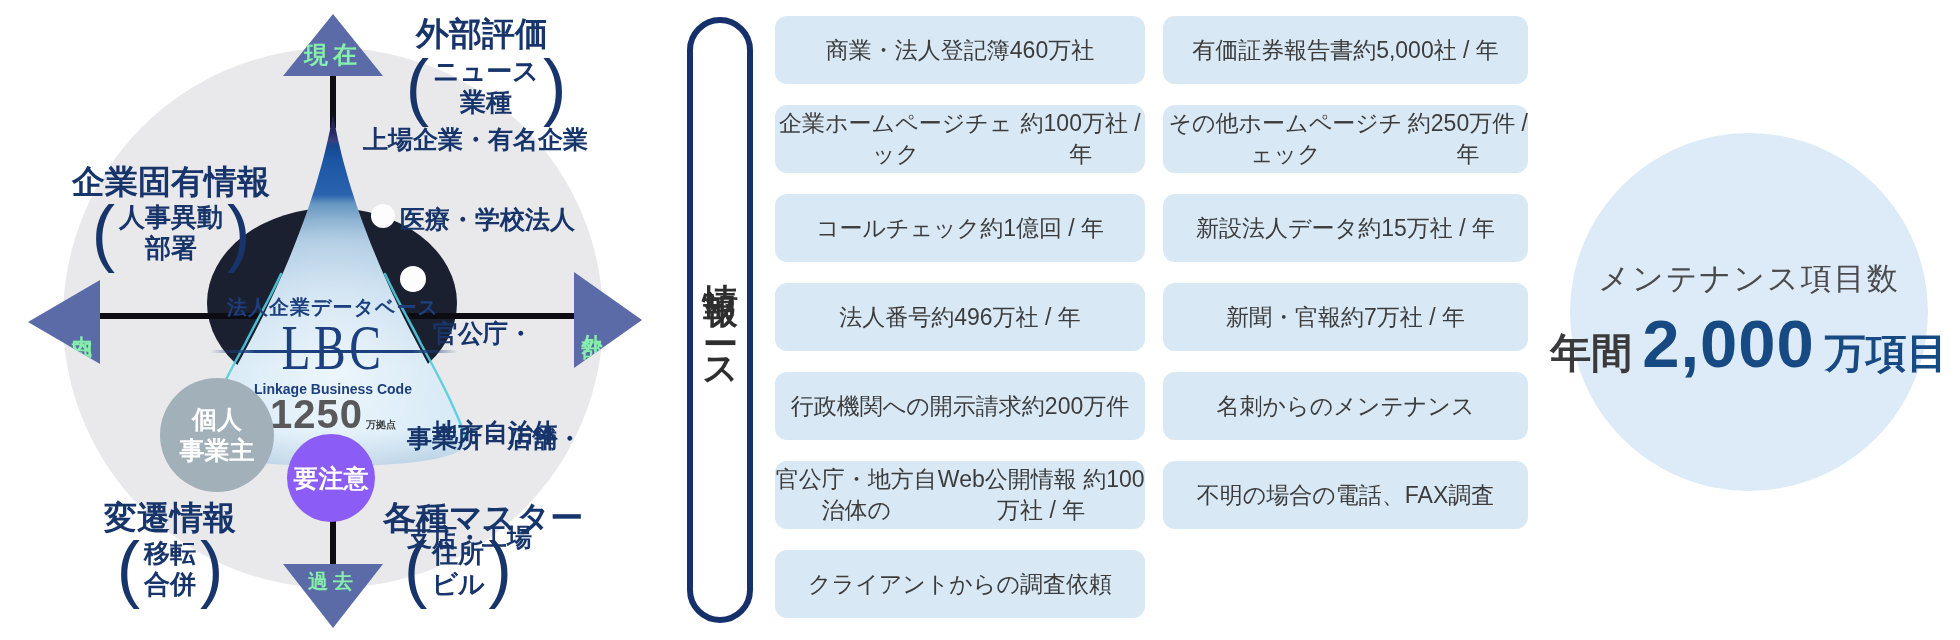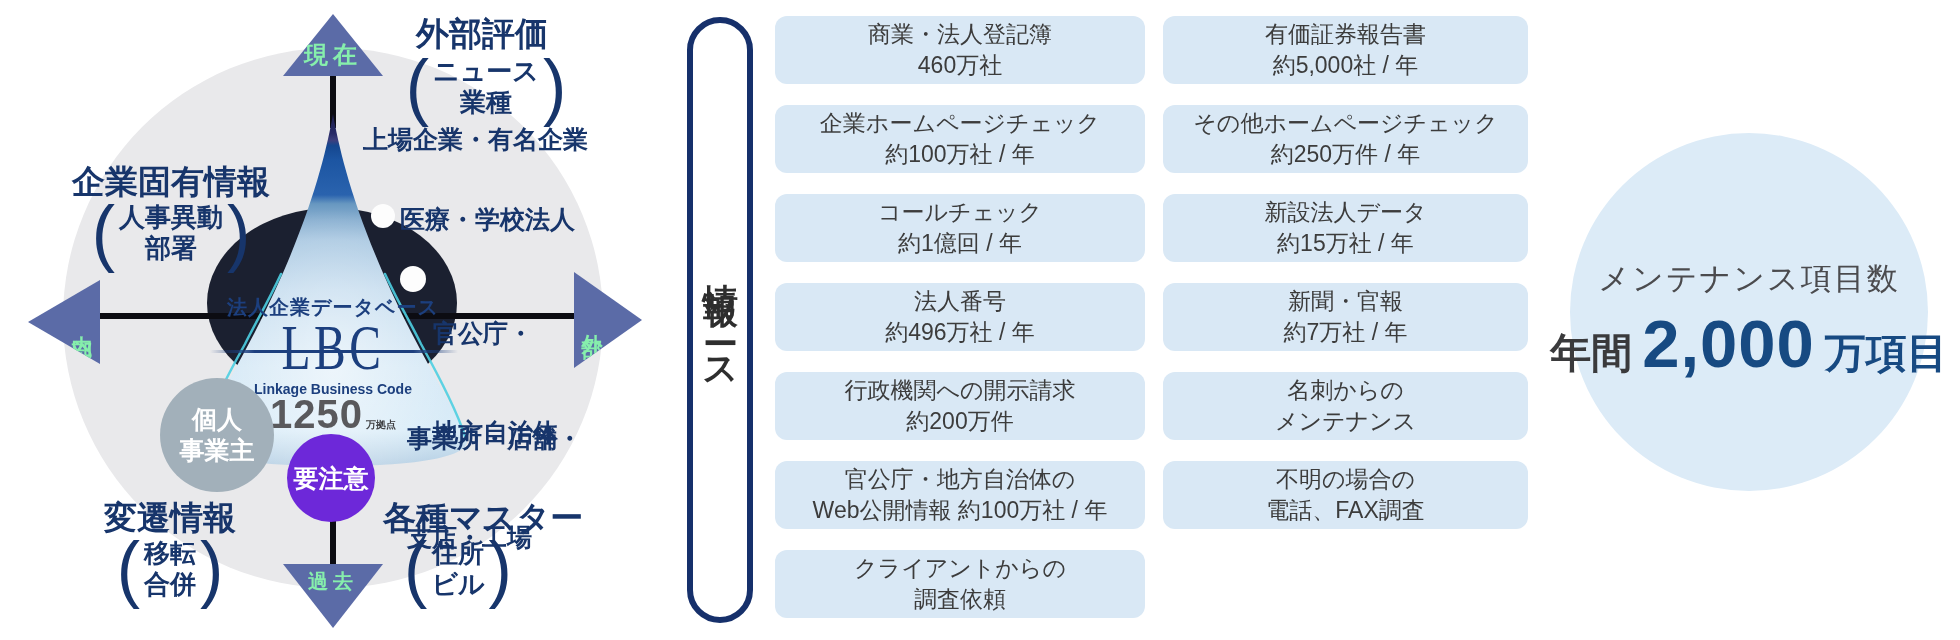--- a/index.html
+++ b/index.html
@@ -46,41 +46,41 @@
   .lbc-text{left:185px;top:316px;width:296px;text-align:center;font-family:"Liberation Serif",serif;
             font-size:56px;line-height:62px;color:#1c3f7e;transform:scale(0.85,1.15);letter-spacing:4px;}
   .lbc-caption{left:185px;top:381px;width:296px;text-align:center;font-size:14px;font-weight:bold;color:#1c3f7e;}
   .count-row{left:185px;top:392px;width:296px;display:flex;align-items:baseline;justify-content:center;gap:3px;}
   .count-value{font-size:40px;font-weight:bold;color:#59595c;letter-spacing:1px;}
   .count-unit{font-size:10px;font-weight:bold;color:#3f3f42;}
 
   .bubble{border-radius:50%;display:flex;flex-direction:column;align-items:center;justify-content:center;
           color:#fff;font-weight:bold;text-align:center;}
   .bub-sole{left:160px;top:378px;width:114px;height:114px;background:#a2b0ba;font-size:25px;line-height:31px;}
-  .bub-caution{left:287px;top:434px;width:88px;height:88px;background:#6d28d9;font-size:25px;}
+  .bub-caution{left:287px;top:434px;width:88px;height:88px;background:#8b5cf6;font-size:25px;}
 
   .arrow{background:#5b6ba7;}
   .arr-top{left:283px;top:14px;width:100px;height:62px;clip-path:polygon(50% 0,100% 100%,0 100%);}
   .arr-bottom{left:283px;top:564px;width:100px;height:64px;clip-path:polygon(0 0,100% 0,50% 100%);}
   .arr-left{left:28px;top:280px;width:72px;height:84px;clip-path:polygon(0 50%,100% 0,100% 100%);}
   .arr-right{left:574px;top:272px;width:68px;height:96px;clip-path:polygon(0 0,100% 50%,0 100%);}
   .arr-txt{position:absolute;color:#86efac;font-weight:bold;}
   .arr-top .arr-txt{bottom:5px;left:0;width:100%;text-align:center;font-size:24px;letter-spacing:5px;}
   .arr-bottom .arr-txt{top:4px;left:0;width:100%;text-align:center;font-size:20px;letter-spacing:5px;}
   .arr-left .arr-txt{right:4px;top:50%;transform:translateY(-50%);writing-mode:vertical-rl;font-size:21px;letter-spacing:3px;}
   .arr-right .arr-txt{left:4px;top:50%;transform:translateY(-50%);writing-mode:vertical-rl;font-size:21px;letter-spacing:3px;}
 
   
   .source-pill{left:687px;top:17px;width:66px;height:606px;box-sizing:border-box;background:#fff;
                border:6px solid #16306b;border-radius:36px;display:flex;align-items:center;justify-content:center;}
   .source-pill span{writing-mode:vertical-rl;font-size:35px;font-weight:bold;color:#2e2e2e;letter-spacing:10px;}
   .col{display:flex;flex-direction:column;gap:21px;}
   .col1{left:775px;top:16px;width:370px;}
   .col2{left:1163px;top:16px;width:365px;}
-  .src-box{height:68px;background:#d9e8f5;border-radius:12px;display:flex;flex-direction:column;
+  .src-box{height:68px;background:#d9e8f5;border-radius:12px;display:flex;flex-direction:row;
            align-items:center;justify-content:center;font-size:23px;line-height:31px;color:#3c3c3c;text-align:center;}
 
   
   .maint-circle{left:1570px;top:133px;width:358px;height:358px;border-radius:50%;background:#dcebf7;}
   .maint-title{position:absolute;top:125px;left:0;width:100%;text-align:center;font-size:31px;
                color:#4b4b4e;letter-spacing:2px;white-space:nowrap;}
   .maint-line{position:absolute;top:172px;left:50%;transform:translateX(-50%);display:flex;
               align-items:baseline;gap:10px;white-space:nowrap;}
   .maint-prefix{font-size:41px;font-weight:bold;color:#3a3a3c;}
   .maint-value{font-size:67px;font-weight:bold;color:#174a82;letter-spacing:1px;}

